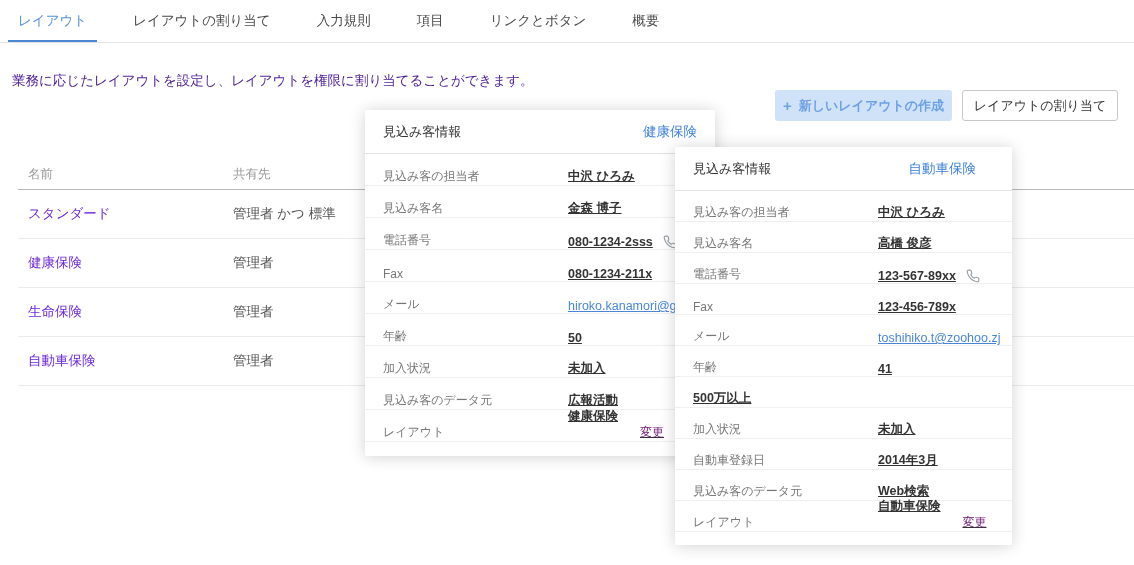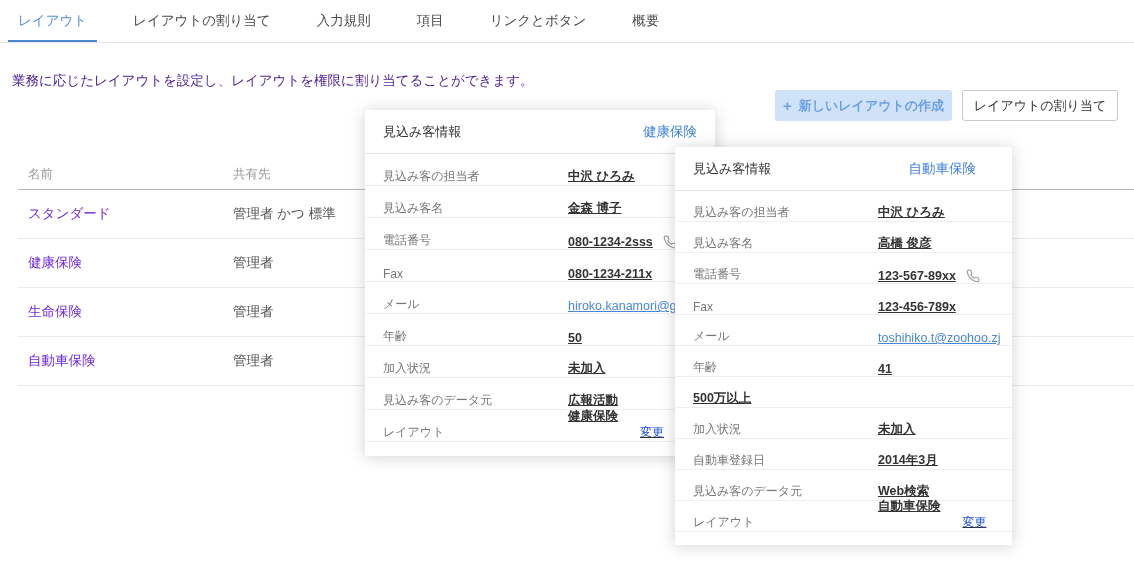--- a/index.html
+++ b/index.html
@@ -56,21 +56,21 @@
   .card-link  { font-size:13.5px; color:#3d7fd9; cursor:pointer; }
   .card2 .card-link { margin-right:18px; }
 
   .crow { display:flex; align-items:flex-end; padding:0 18px; border-bottom:1px solid #efefef; }
   .card1 .crow { height:32px; }
   .card2 .crow { height:31px; }
   .flabel { width:185px; flex:none; font-size:12px; color:#777; white-space:nowrap; }
   .fvalue { font-size:12.5px; color:#333; font-weight:600; display:flex;
             align-items:center; gap:10px; white-space:nowrap;text-decoration:underline; }
   .fvalue.email { color:#4a86d8; font-weight:500; cursor:pointer; }
-  .faction { font-size:12px; color:#1d4ed8; font-weight:400; margin-left:12px; cursor:pointer;margin-top:32px; }
+  .faction { font-size:12px; color:#701a75; font-weight:400; margin-left:12px; cursor:pointer;margin-top:32px; }
   .phone-ic { width:14px; height:14px; display:inline-block; }
 </style>
 </head>
 <body>
 
 <div class="tabbar">
   <div class="tab active">レイアウト</div>
   <div class="tab">レイアウトの割り当て</div>
   <div class="tab">入力規則</div>
   <div class="tab">項目</div>

